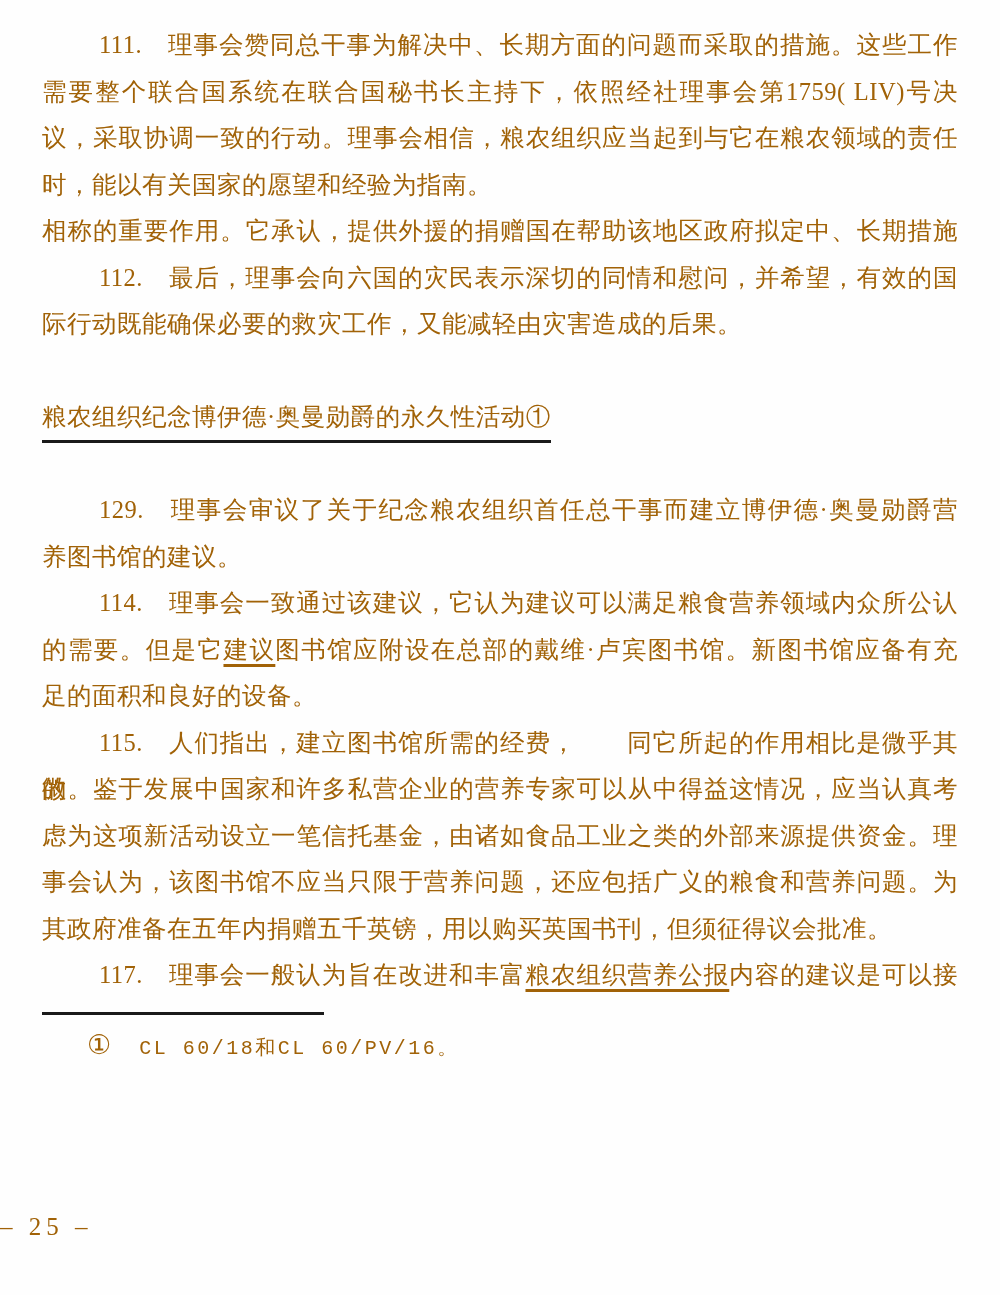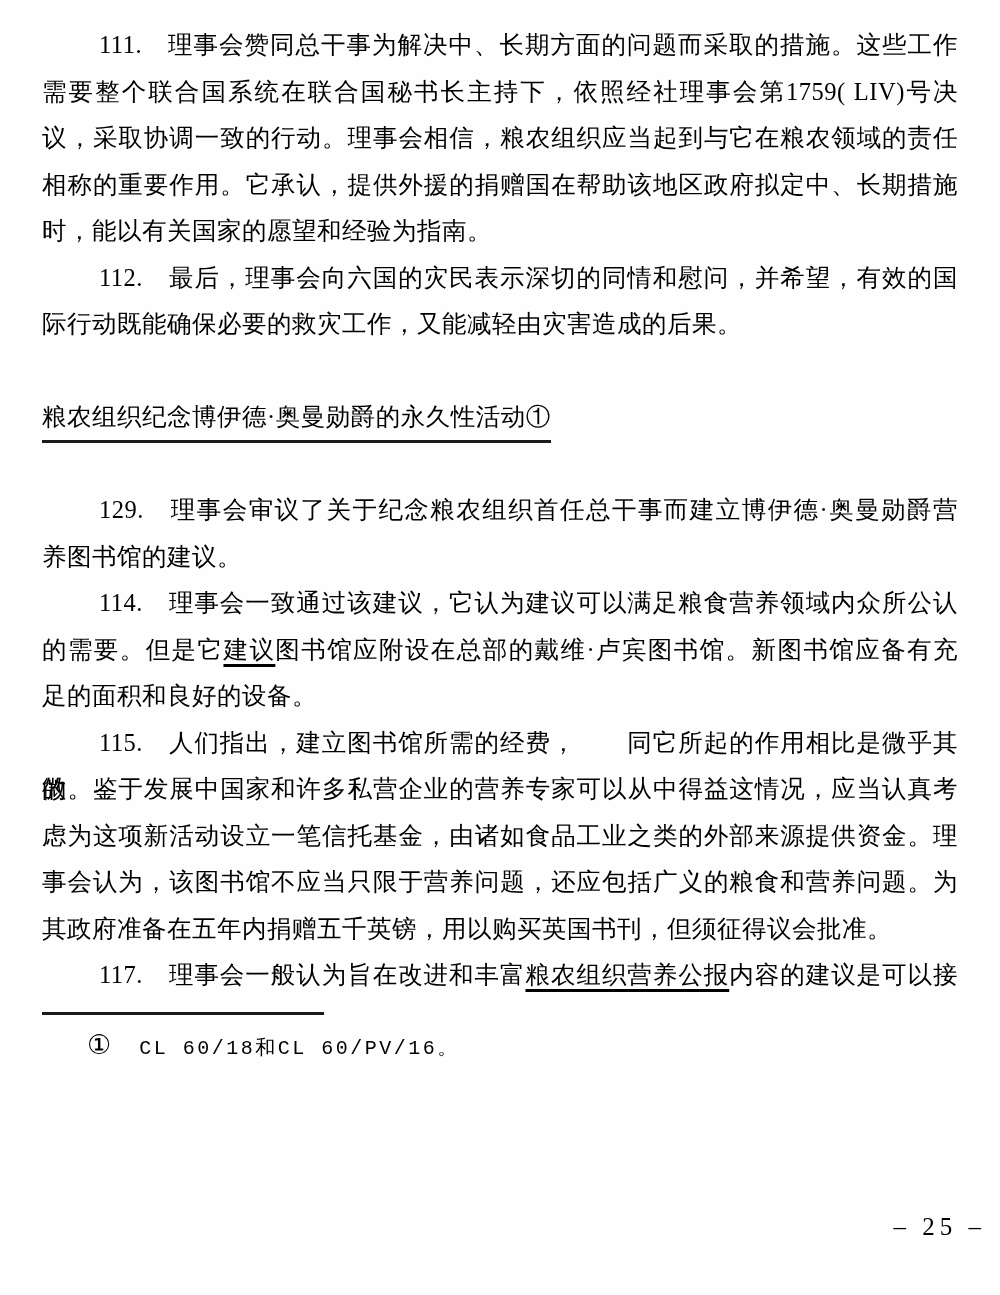--- a/index.html
+++ b/index.html
@@ -6,21 +6,21 @@
     margin: 0;
     padding: 0;
     background: #e8e8e8;
   }
   .page {
     position: relative;
     width: 1000px;
     height: 1295px;
     margin: 0 auto;
     background: #fefefe;
-    color: #000000;
+    color: #a16207;
     font-family: "Liberation Serif", "DejaVu Serif", serif;
     overflow: hidden;
   }
   .text-block {
     position: absolute;
     left: 42px;
     top: 22px;
     width: 916px;
   }
   .line {
@@ -80,38 +80,37 @@
   .footnote-text {
     font-family: "Liberation Mono", "DejaVu Sans Mono", monospace;
     font-size: 20px;
     letter-spacing: 2.5px;
   }
   .page-number {
     position: absolute;
     top: 1213px;
     left: 0;
     width: 970px;
-    text-align: right;
+    text-align: left;
     font-size: 25px;
     font-weight: 500;
     letter-spacing: 5px;
-    padding-left: 16px;
   }
 </style>
 </head>
 <body>
 
 <div class="page">
 
   <div class="text-block">
       <div class="line justify indent"><span class="seg">111.　理事会赞同总干事为解决中、长期方面的问题而采取的措施。这些工作</span></div>
       <div class="line justify"><span class="seg">需要整个联合国系统在联合国秘书长主持下，依照经社理事会第1759( LIV)号决</span></div>
       <div class="line justify"><span class="seg">议，采取协调一致的行动。理事会相信，粮农组织应当起到与它在粮农领域的责任</span></div>
+      <div class="line"><span class="seg">时，能以有关国家的愿望和经验为指南。</span></div>
       <div class="line justify"><span class="seg">相称的重要作用。它承认，提供外援的捐赠国在帮助该地区政府拟定中、长期措施</span></div>
-      <div class="line"><span class="seg">时，能以有关国家的愿望和经验为指南。</span></div>
       <div class="line justify indent"><span class="seg">112.　最后，理事会向六国的灾民表示深切的同情和慰问，并希望，有效的国</span></div>
       <div class="line"><span class="seg">际行动既能确保必要的救灾工作，又能减轻由灾害造成的后果。</span></div>
       <div class="line blank"></div>
       <div class="line heading-line"><span class="heading-text">粮农组织纪念博伊德·奥曼勋爵的永久性活动①</span></div>
       <div class="line blank"></div>
       <div class="line justify indent"><span class="seg">129.　理事会审议了关于纪念粮农组织首任总干事而建立博伊德·奥曼勋爵营</span></div>
       <div class="line"><span class="seg">养图书馆的建议。</span></div>
       <div class="line justify indent"><span class="seg">114.　理事会一致通过该建议，它认为建议可以满足粮食营养领域内众所公认</span></div>
       <div class="line justify"><span class="seg">的需要。但是它</span><span class="seg u">建议</span><span class="seg">图书馆应附设在总部的戴维·卢宾图书馆。新图书馆应备有充</span></div>
       <div class="line"><span class="seg">足的面积和良好的设备。</span></div>

